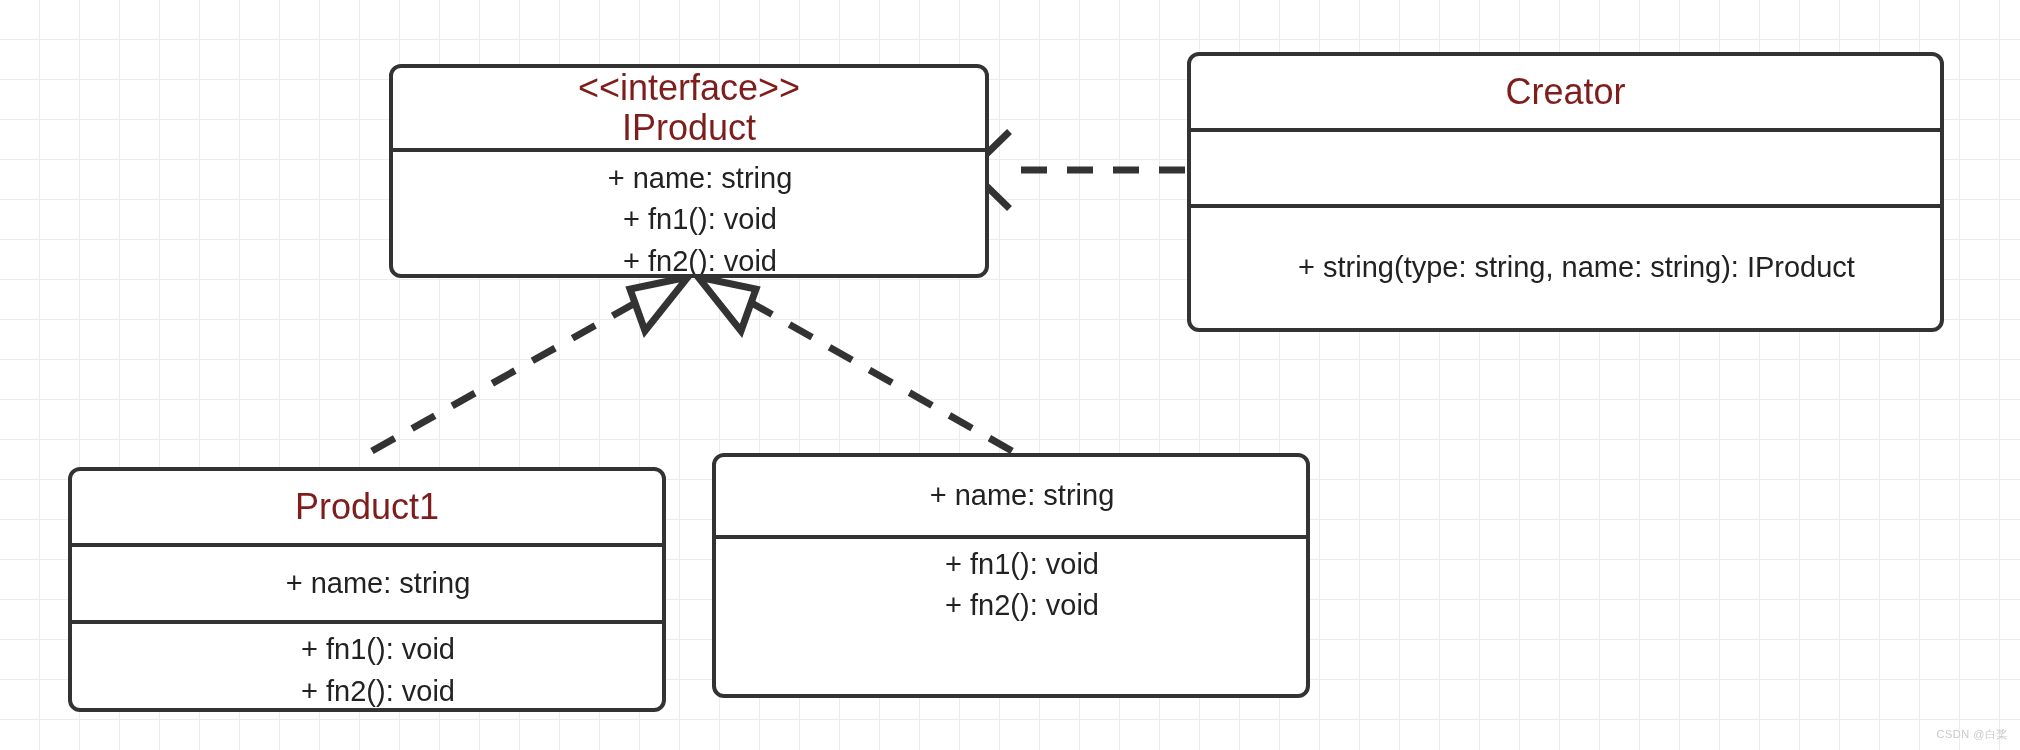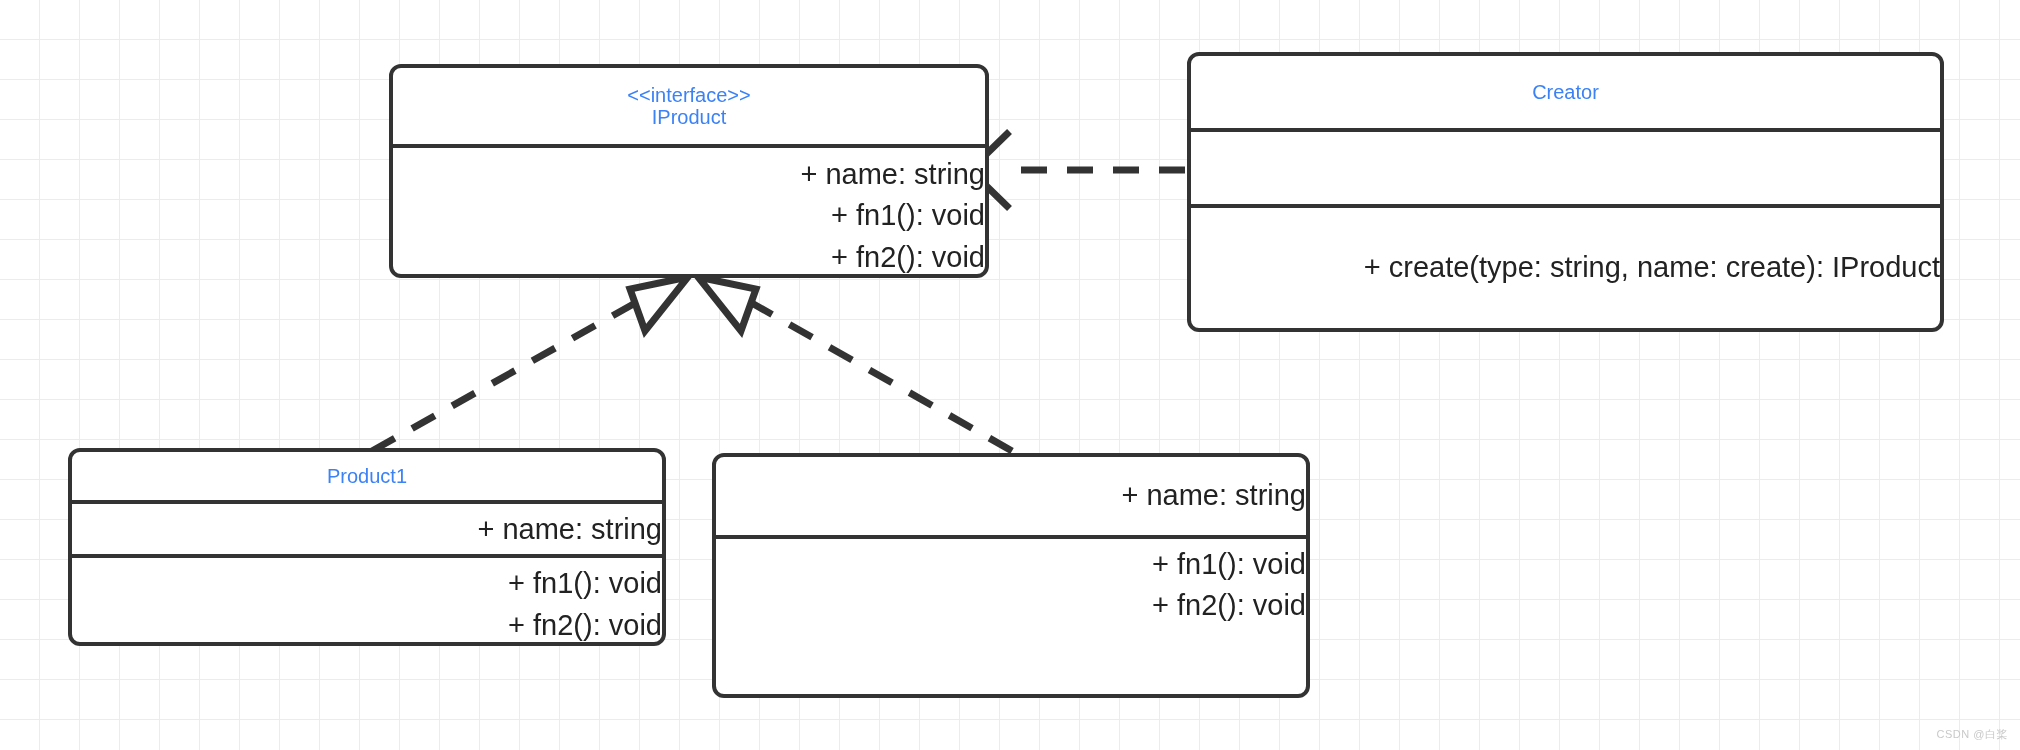--- a/index.html
+++ b/index.html
@@ -48,26 +48,26 @@
     position: relative;
   }
   .compartment + .compartment {
     border-top: 4px solid #333333;
   }
   .cmp-title {
     align-items: center;
     text-align: center;
   }
   .cmp-body {
-    align-items: flex-end;
+    align-items: center;
     padding-left: 22px;
   }
   .title-line {
-    font-size: 20px;
-    color: #3b82f6;
+    font-size: 36px;
+    color: #7f1d1d;
     line-height: 1.12;
     white-space: nowrap;
   }
   .member-line {
     font-size: 29px;
     color: #222222;
     line-height: 1.15;
     white-space: nowrap;
   }
   .member-line + .member-line {
@@ -87,21 +87,21 @@
   
   #node-iproduct { left: 389px; top: 64px;  width: 600px; height: 214px; }
   #node-iproduct .cmp-title { height: 80px; }
   #node-iproduct .cmp-body  { flex: 1; justify-content: flex-start; padding-top: 10px; }
 
   #node-creator  { left: 1187px; top: 52px; width: 757px; height: 280px; }
   #node-creator .cmp-title  { height: 72px; }
   #node-creator .cmp-attrs  { height: 76px; }
   #node-creator .cmp-ops    { flex: 1; }
 
-  #node-product1 { left: 68px;  top: 448px; width: 598px; height: 198px; }
+  #node-product1 { left: 68px;  top: 467px; width: 598px; height: 245px; }
   #node-product2 { left: 712px; top: 453px; width: 598px; height: 245px; }
   .product .cmp-title { height: 72px; }
   .product .cmp-attrs { height: 78px; }
   .product .cmp-ops   { flex: 1; justify-content: flex-start; padding-top: 9px; }
 </style>
 </head>
 <body>
 
 <div id="canvas">
 
@@ -134,21 +134,21 @@
       <div class="member-line">+ fn2(): void</div>
     </div>
   </div>
 
   <div class="uml-class" id="node-creator">
     <div class="compartment cmp-title">
       <div class="title-line">Creator</div>
     </div>
     <div class="compartment cmp-attrs"></div>
     <div class="compartment cmp-body cmp-ops">
-      <div class="member-line">+ create(type: string, name: create): IProduct</div>
+      <div class="member-line">+ string(type: string, name: string): IProduct</div>
     </div>
   </div>
 
   <div class="uml-class product" id="node-product1">
     <div class="compartment cmp-title">
       <div class="title-line">Product1</div>
     </div>
     <div class="compartment cmp-body cmp-attrs">
       <div class="member-line">+ name: string</div>
     </div>

